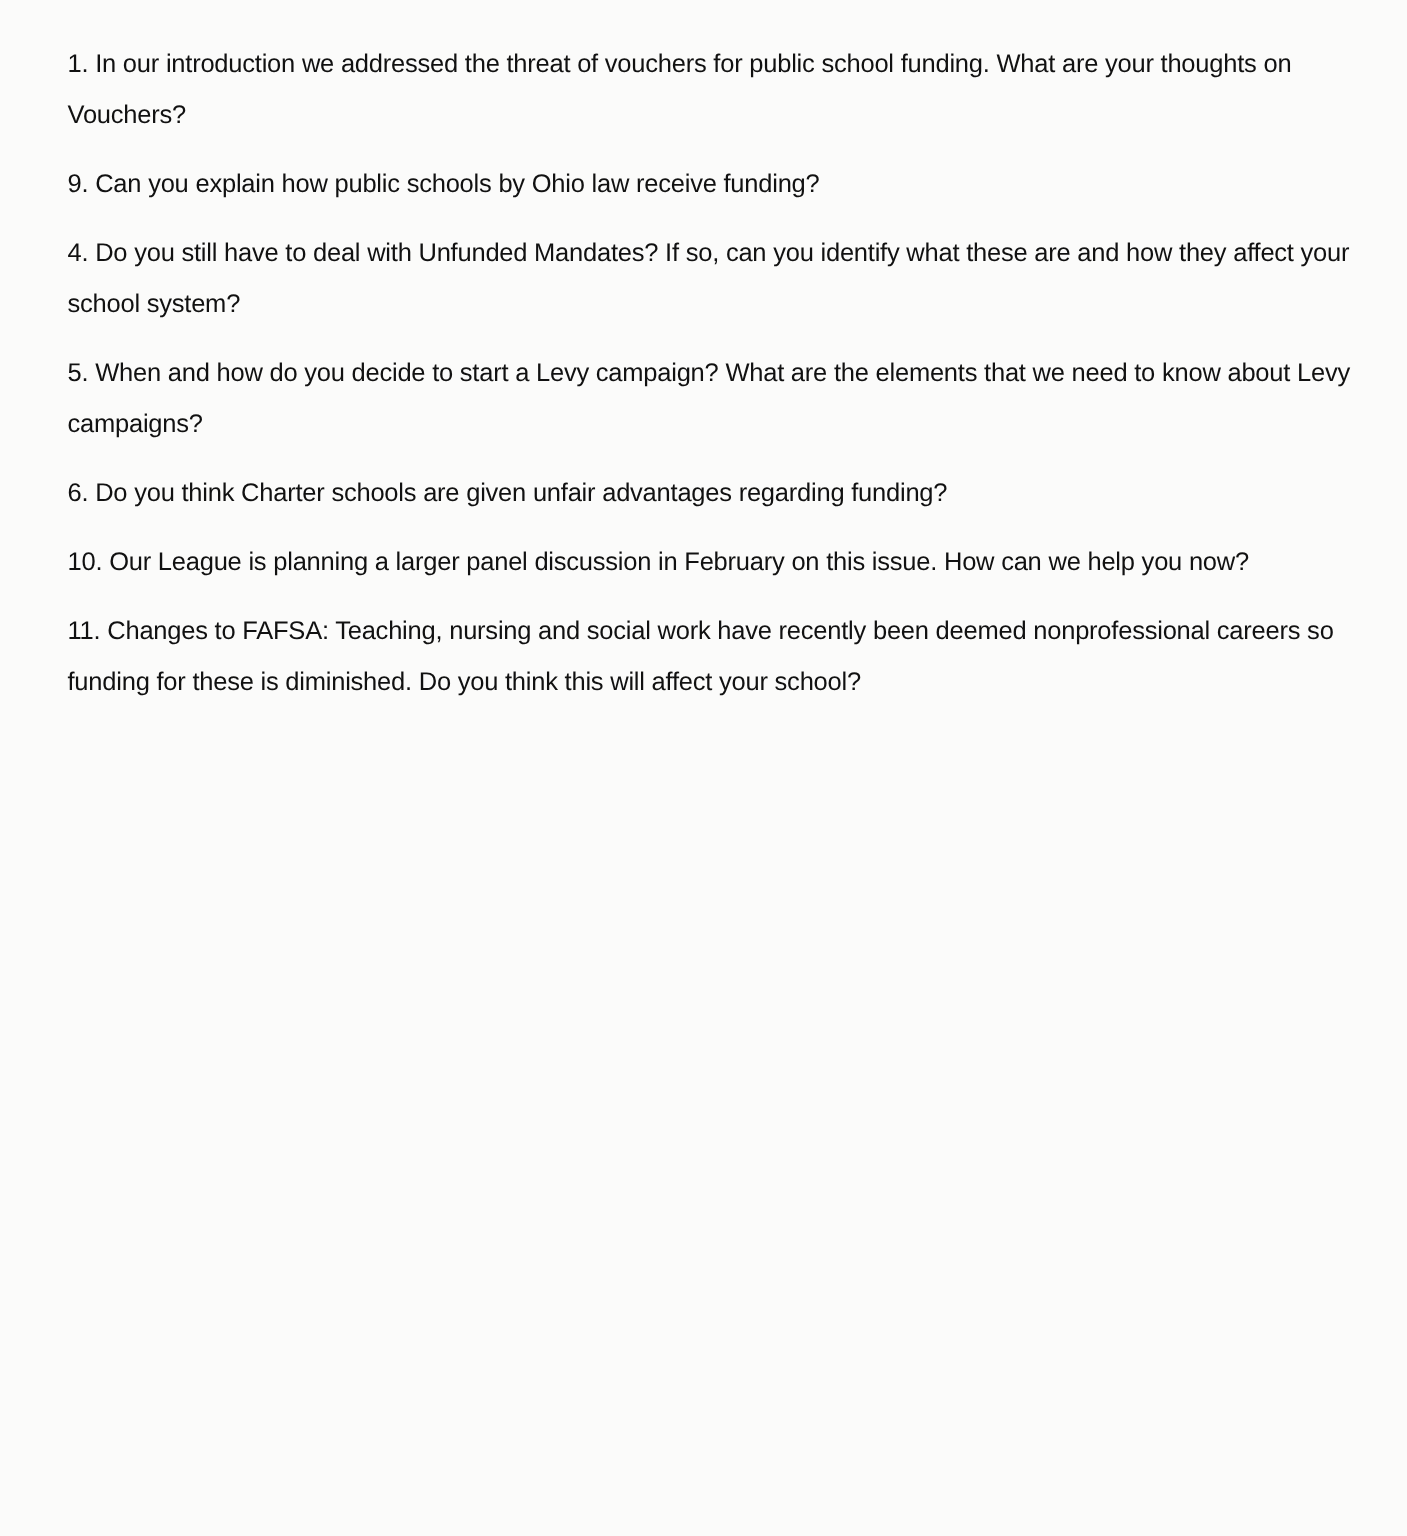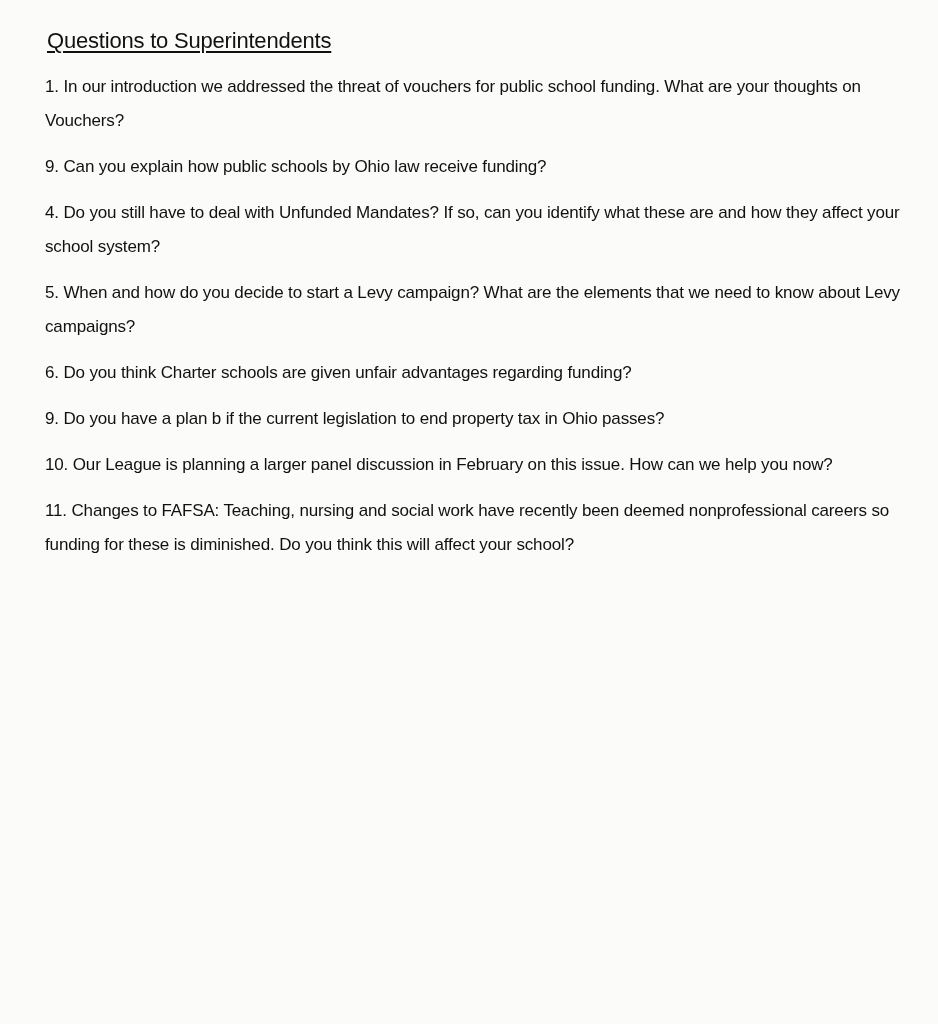--- a/index.html
+++ b/index.html
@@ -28,22 +28,20 @@
     font-size: 17px;
     line-height: 34px;
     margin: 0 0 12px 0;
     letter-spacing: -0.15px;
   }
 </style>
 </head>
 <body>
 
 <div class="page">
-  <div class="title">Questions to Superintendents</div>
   <p class="q">1. In our introduction we addressed the threat of vouchers for public school funding. What are your thoughts on Vouchers?</p>
   <p class="q">9. Can you explain how public schools by Ohio law receive funding?</p>
   <p class="q">4. Do you still have to deal with Unfunded Mandates? If so, can you identify what these are and how they affect your school system?</p>
   <p class="q">5. When and how do you decide to start a Levy campaign? What are the elements that we need to know about Levy campaigns?</p>
   <p class="q">6. Do you think Charter schools are given unfair advantages regarding funding?</p>
-  <p class="q">9. Do you have a plan b if the current legislation to end property tax in Ohio passes?</p>
   <p class="q">10. Our League is planning a larger panel discussion in February on this issue. How can we help you now?</p>
   <p class="q">11. Changes to FAFSA: Teaching, nursing and social work have recently been deemed nonprofessional careers so funding for these is diminished. Do you think this will affect your school?</p>
 </div>
 
 </body></html>

